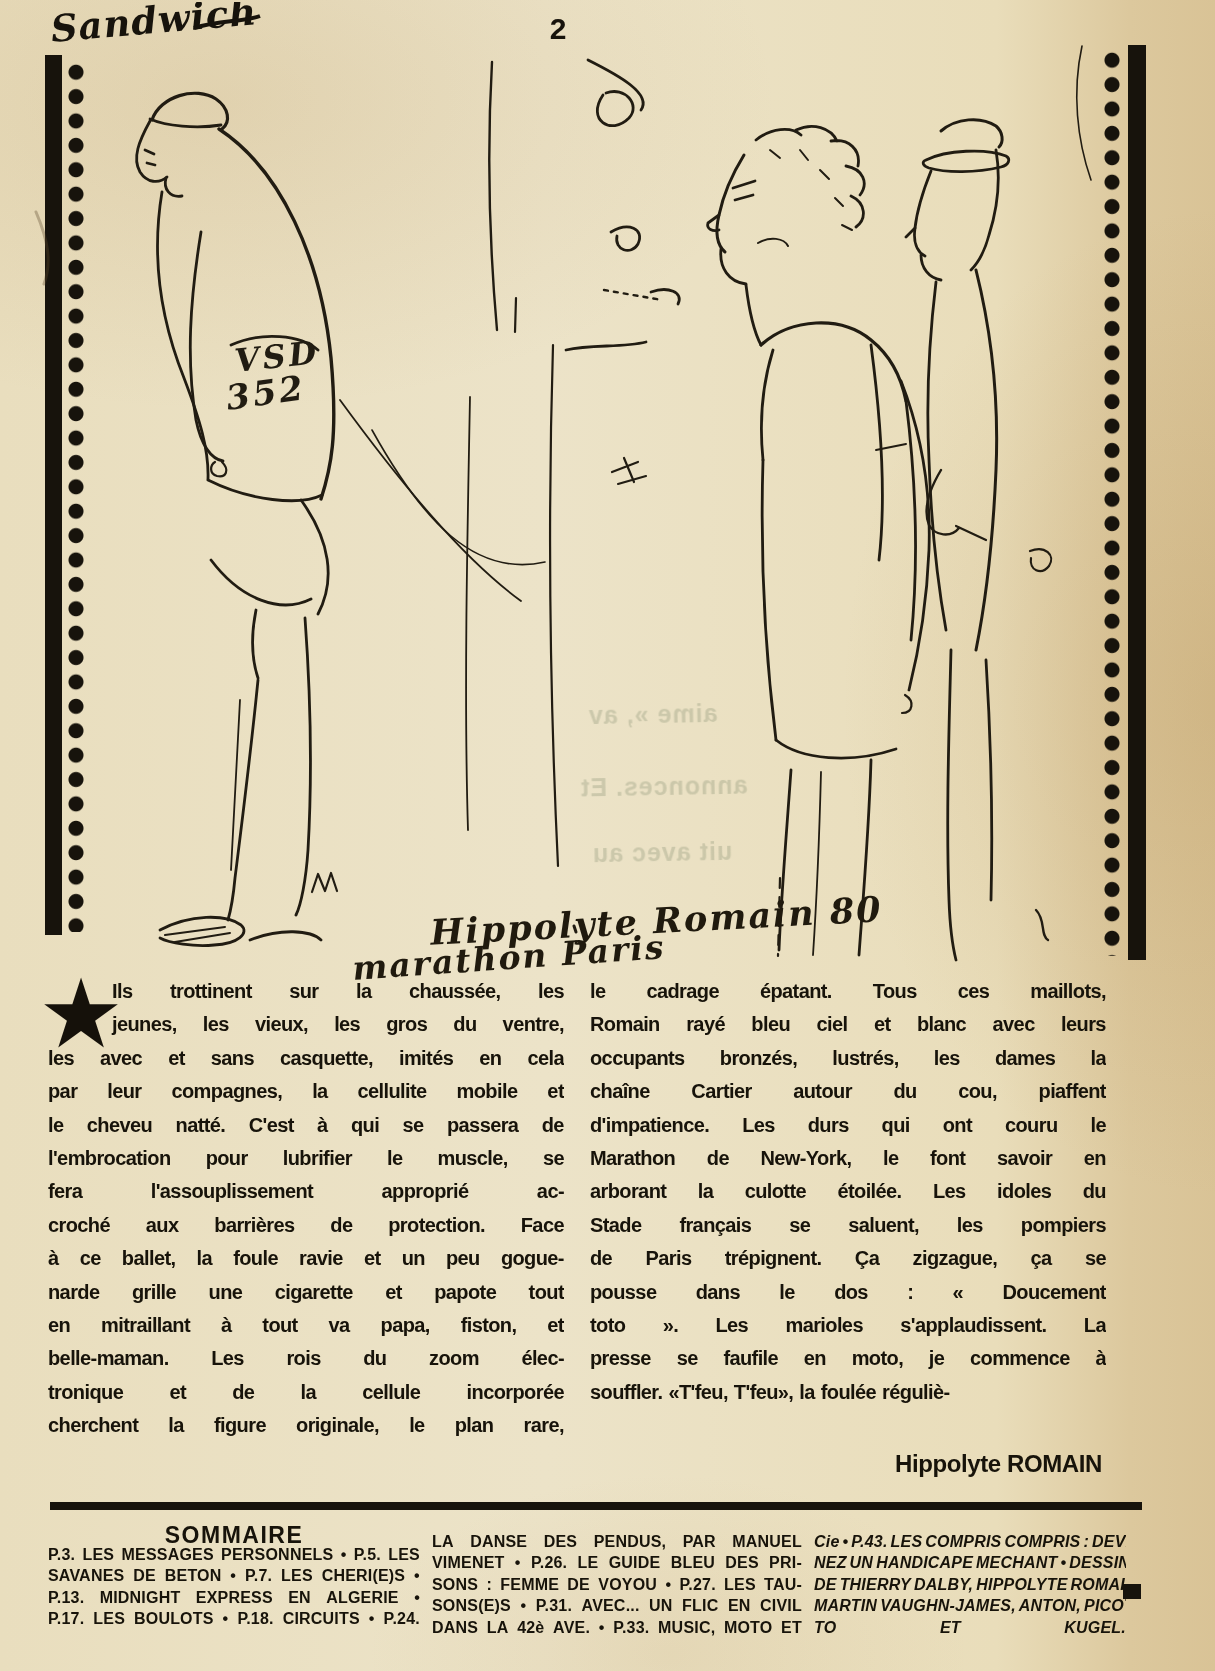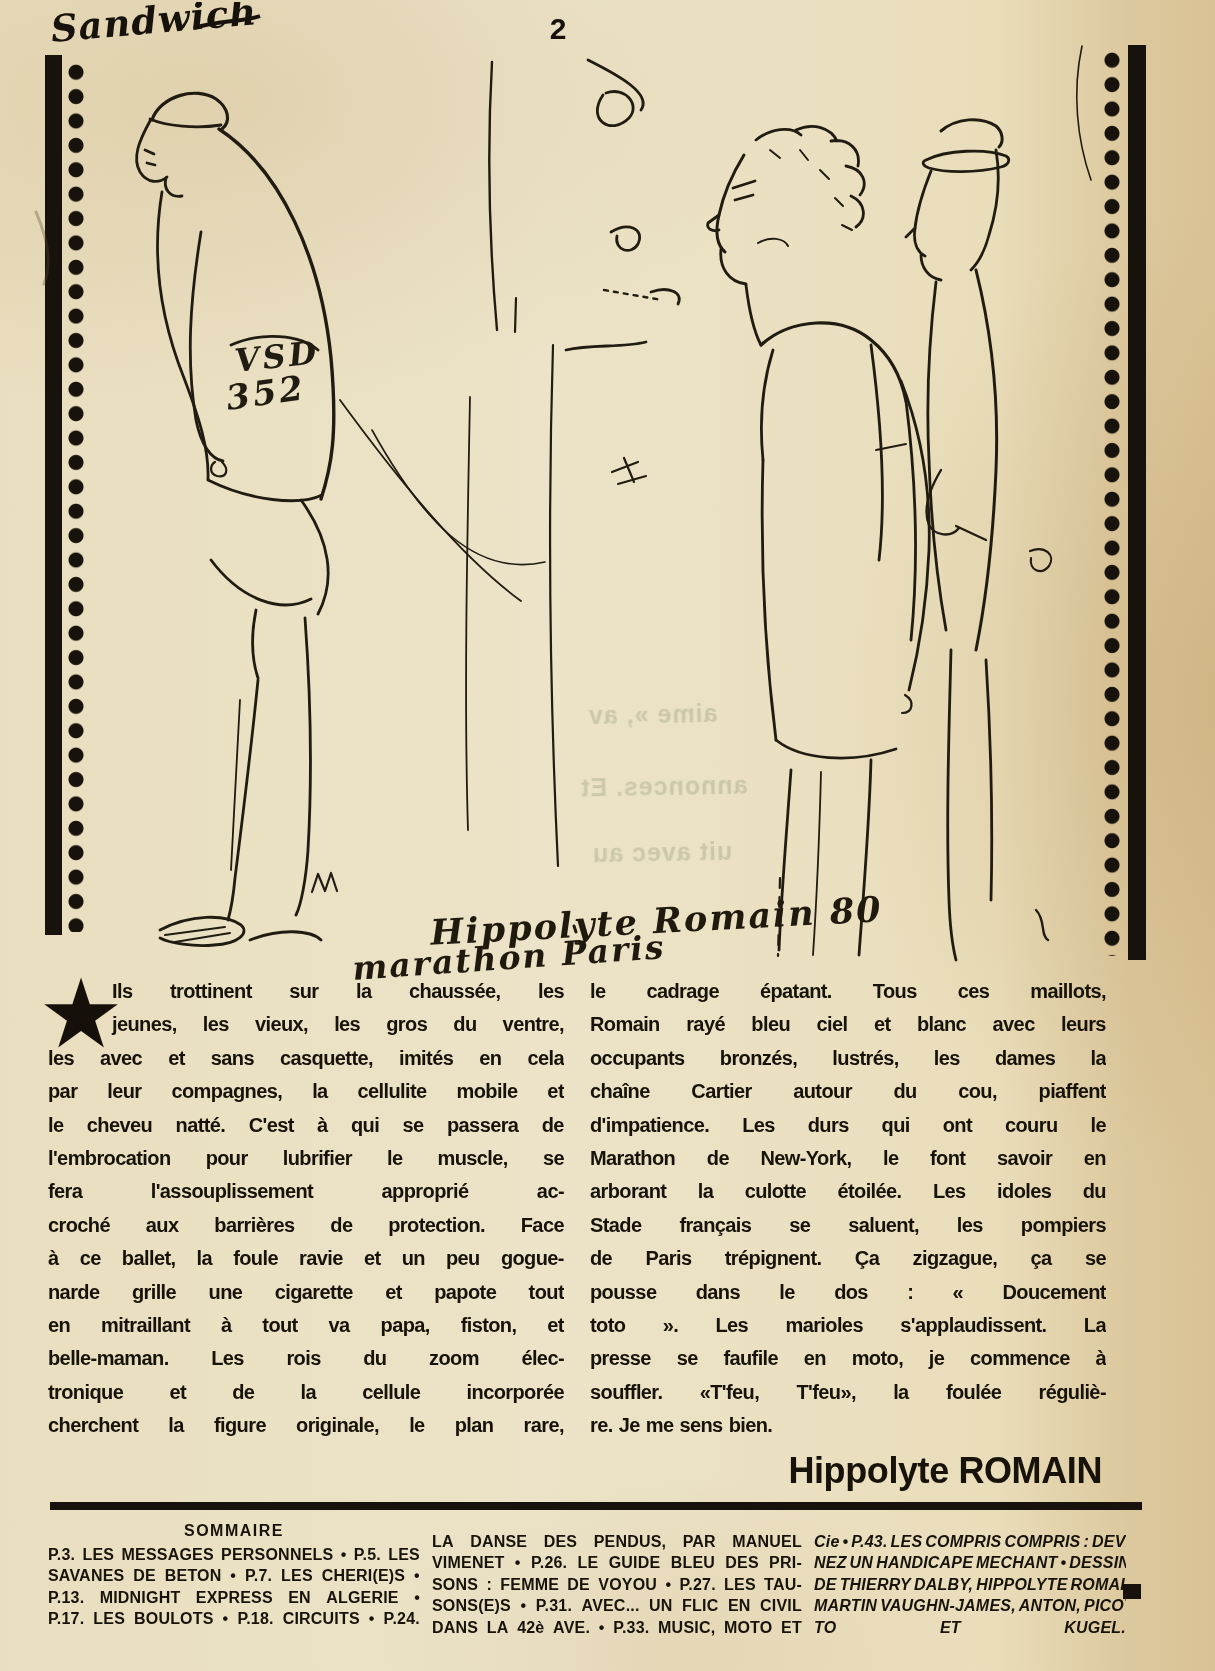--- a/index.html
+++ b/index.html
@@ -37,32 +37,32 @@
 
   
   .star { position:absolute; left:38px; top:966px; font-size:96px; line-height:96px; color:#15110a; }
   .article { position:absolute; left:48px; top:980px; width:1058px; color:#17130a; }
   .cols { display:flex; gap:26px; }
   .col { width:516px; overflow:hidden; font-weight:bold; font-size:20px; letter-spacing:-0.6px; }
   .jline { display:flex; justify-content:space-between; gap:3px; height:33.4px;
     align-items:baseline; white-space:pre; }
   .col-left .jline:nth-child(1), .col-left .jline:nth-child(2) { padding-left:64px; }
   .col-right .jline:last-child { justify-content:flex-start; gap:0.30em; }
-  .byline { text-align:right; font-size:36px; font-weight:bold; letter-spacing:-0.4px;
+  .byline { text-align:right; font-size:24px; font-weight:bold; letter-spacing:-0.4px;
     margin-top:3px; padding-right:4px; }
 
   
   .rule { position:absolute; left:50px; top:1502px; width:1092px; height:8px; background:#17130c; }
   .sommaire { position:absolute; left:48px; top:1522px; width:1094px; display:flex; gap:12px;
     color:#17130a; }
   .som-col { font-weight:bold; font-size:16px; letter-spacing:0.2px; overflow:hidden; }
   .som-col1 { width:372px; }
   .som-col2 { width:370px; padding-top:11px; }
   .som-col3 { width:312px; padding-top:11px;font-style:italic; }
-  .som-heading { text-align:center; height:24px; font-size:16px; letter-spacing:1.5px; }
+  .som-heading { text-align:center; height:24px; font-size:23px; letter-spacing:1.5px; }
   .som-line { display:flex; justify-content:space-between; gap:3px; height:21.4px; white-space:pre; }
   .som-col3 .som-line:last-child { justify-content:space-between; gap:0.30em; }
   .end-square { position:absolute; left:1123px; top:1584px; width:18px; height:15px; background:#17130c; }
 </style>
 </head>
 <body>
 
 <div class="page">
 
   <svg class="logo" width="260" height="58">
@@ -205,21 +205,20 @@
           <div class="jline"><span>chaîne</span><span>Cartier</span><span>autour</span><span>du</span><span>cou,</span><span>piaffent</span></div>
           <div class="jline"><span>d'impatience.</span><span>Les</span><span>durs</span><span>qui</span><span>ont</span><span>couru</span><span>le</span></div>
           <div class="jline"><span>Marathon</span><span>de</span><span>New-York,</span><span>le</span><span>font</span><span>savoir</span><span>en</span></div>
           <div class="jline"><span>arborant</span><span>la</span><span>culotte</span><span>étoilée.</span><span>Les</span><span>idoles</span><span>du</span></div>
           <div class="jline"><span>Stade</span><span>français</span><span>se</span><span>saluent,</span><span>les</span><span>pompiers</span></div>
           <div class="jline"><span>de</span><span>Paris</span><span>trépignent.</span><span>Ça</span><span>zigzague,</span><span>ça</span><span>se</span></div>
           <div class="jline"><span>pousse</span><span>dans</span><span>le</span><span>dos</span><span>:</span><span>«</span><span>Doucement</span></div>
           <div class="jline"><span>toto</span><span>».</span><span>Les</span><span>marioles</span><span>s'applaudissent.</span><span>La</span></div>
           <div class="jline"><span>presse</span><span>se</span><span>faufile</span><span>en</span><span>moto,</span><span>je</span><span>commence</span><span>à</span></div>
           <div class="jline"><span>souffler.</span><span>«T'feu,</span><span>T'feu»,</span><span>la</span><span>foulée</span><span>réguliè-</span></div>
-          <div class="jline"><span>re.</span><span>Je</span><span>me</span><span>sens</span><span>bien.</span></div>
         </div>
     </div>
     <div class="byline">Hippolyte ROMAIN</div>
   </div>
 
   <div class="rule"></div>
   <div class="sommaire">
     <div class="som-col som-col1">
       <div class="som-heading">SOMMAIRE</div>
       <div>

